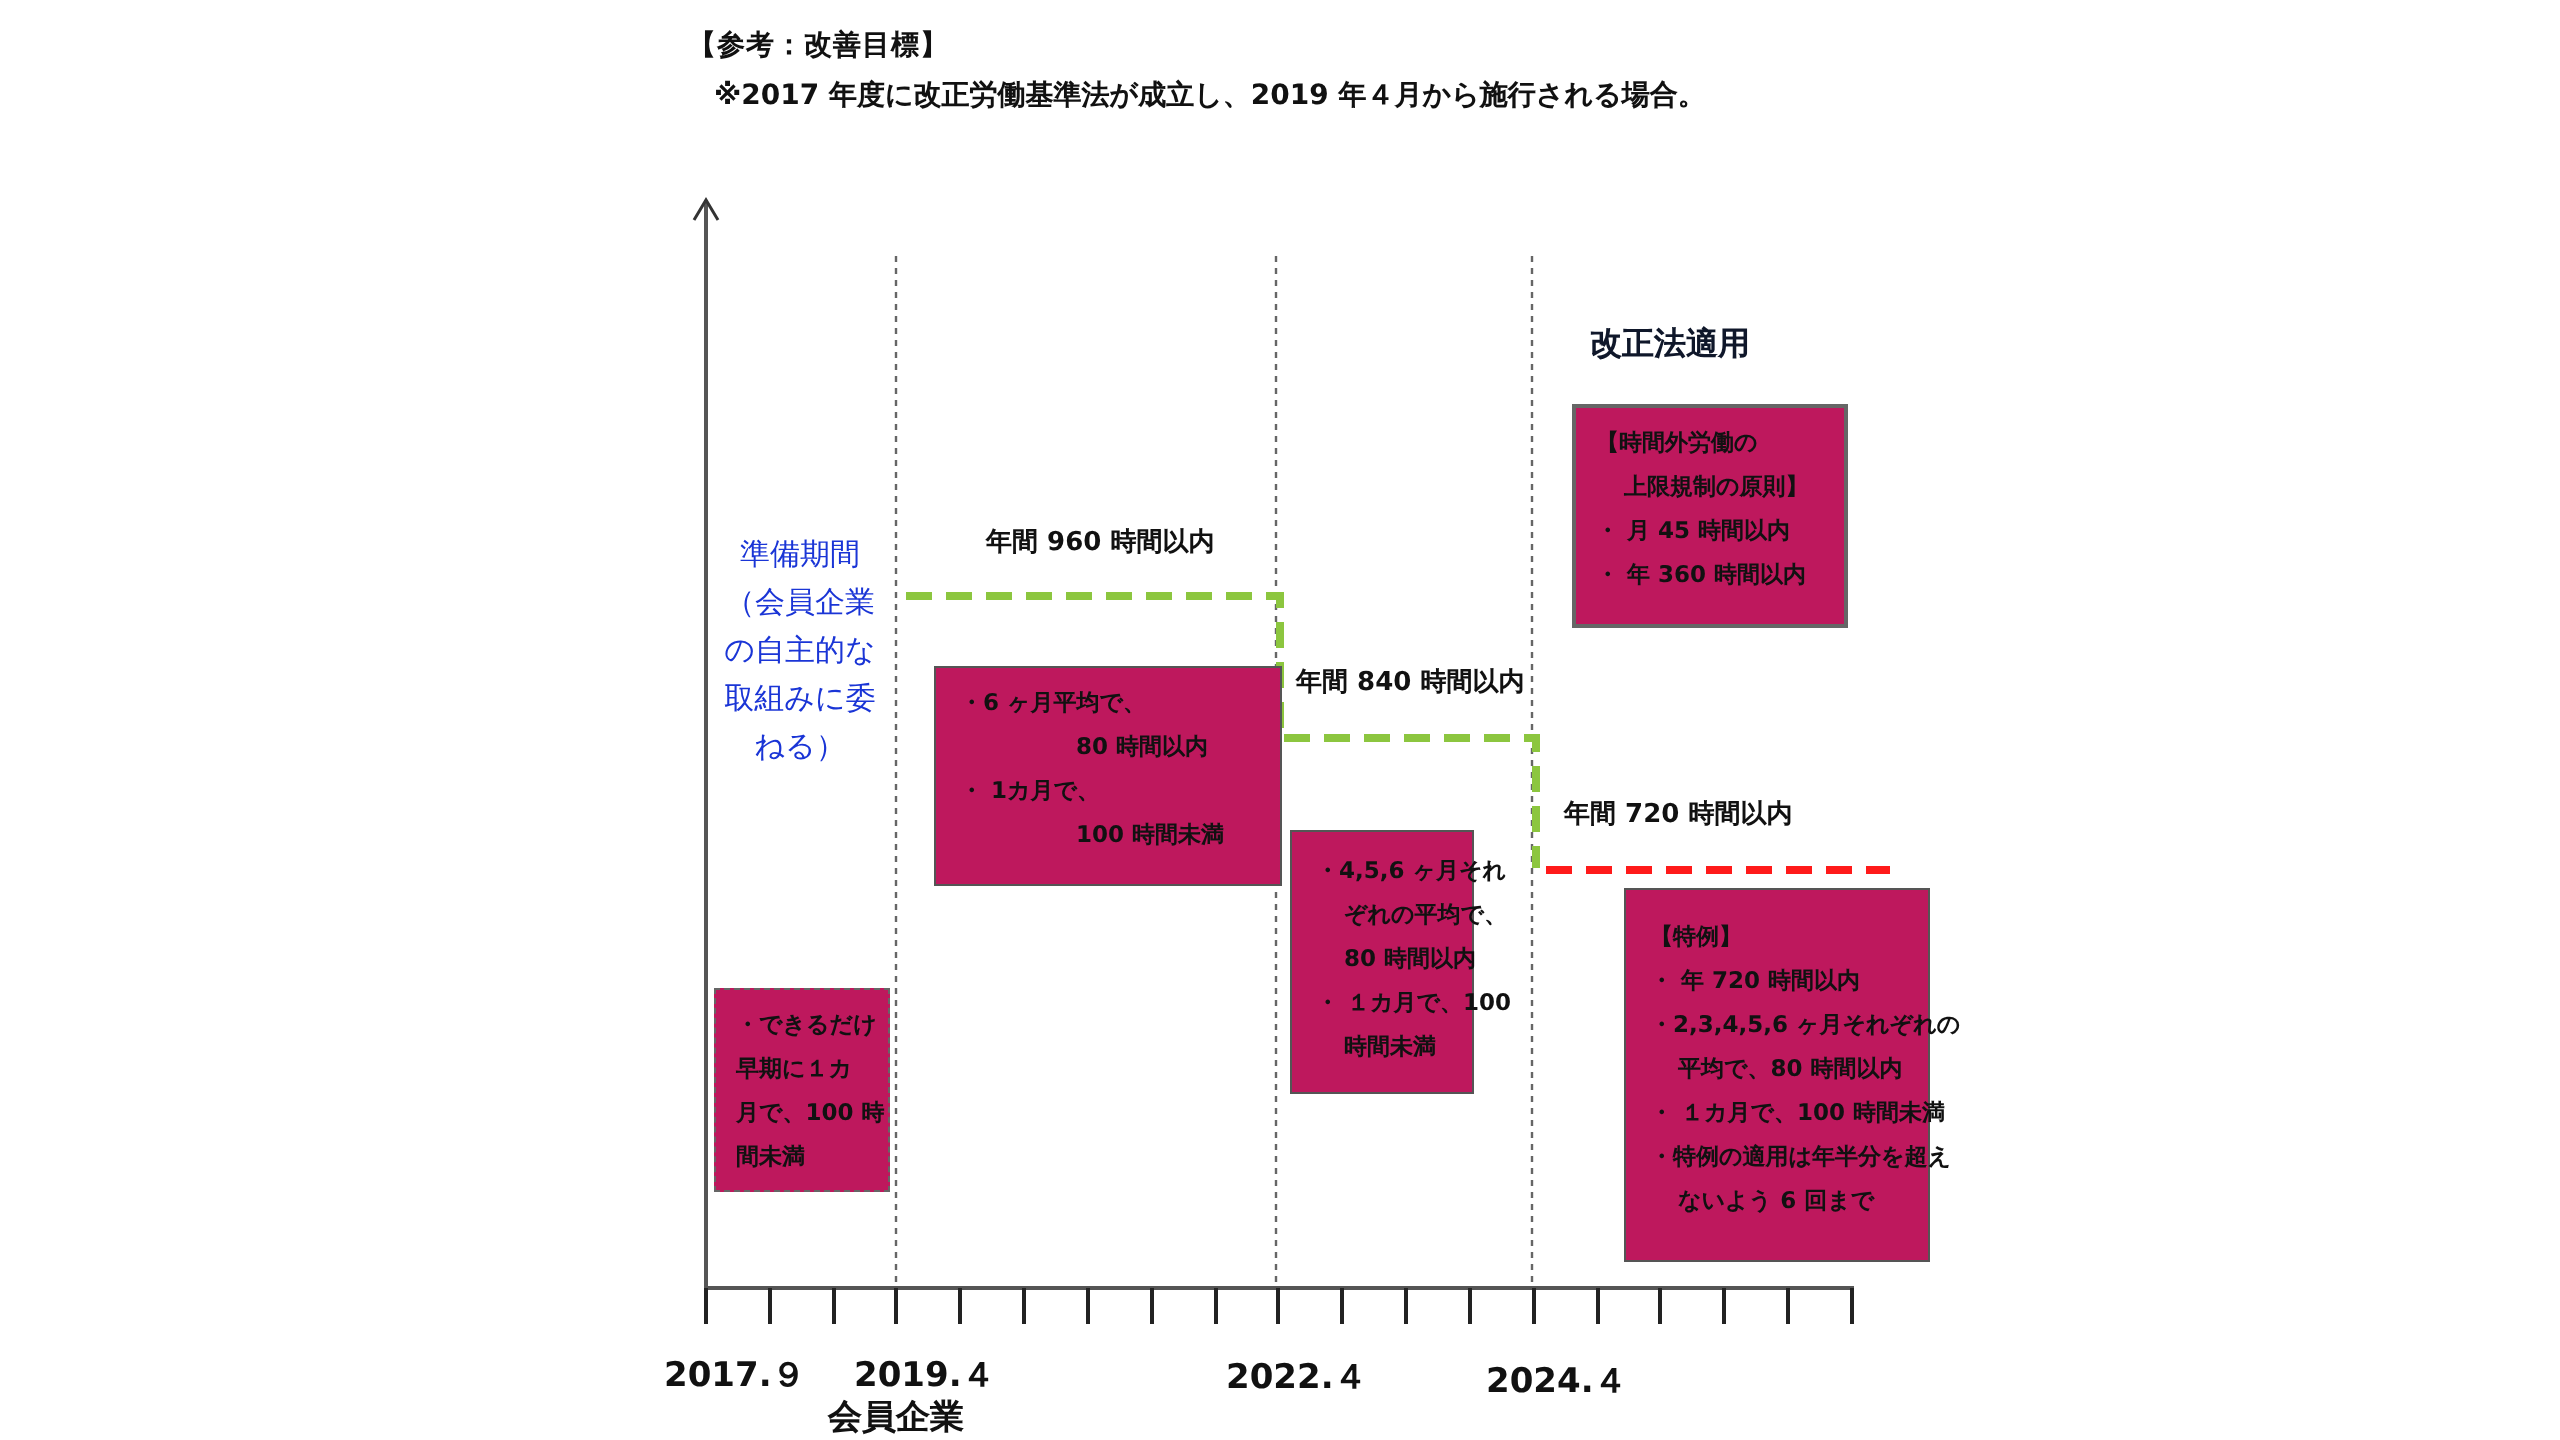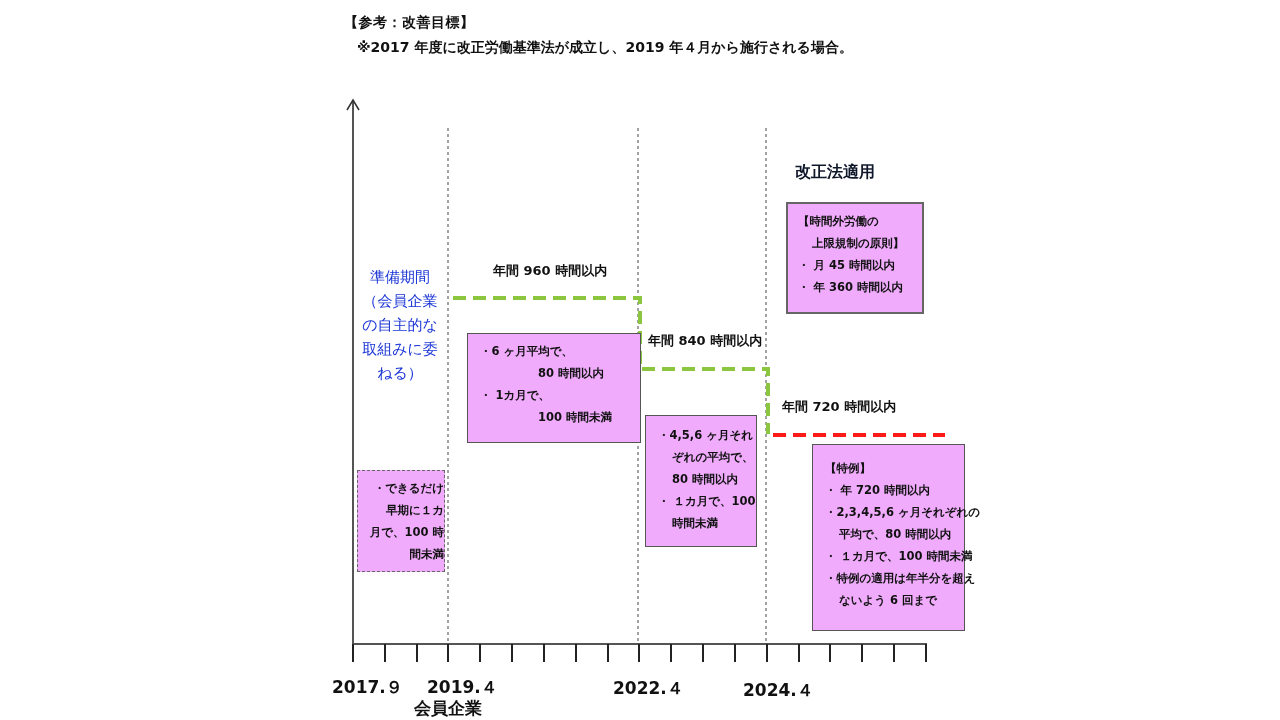--- a/index.html
+++ b/index.html
@@ -5,21 +5,21 @@
   html, body { margin:0; padding:0; }
   body { width:1280px; height:720px; background:#ffffff; position:relative; overflow:hidden;
          font-family:"DejaVu Sans", "Liberation Sans", sans-serif; color:#111; }
   .abs { position:absolute; }
   .hdr1 { left:344px; top:14px; font-size:14px; font-weight:bold; letter-spacing:0.5px; }
   .hdr2 { left:357px; top:39px; font-size:14px; font-weight:bold; }
   svg.canvas { position:absolute; left:0; top:0; }
   .lbl { font-size:13px; font-weight:bold; white-space:nowrap; }
   .blue { color:#1a35d6; font-size:15px; font-weight:normal; line-height:24px; text-align:center; }
   .red { color:#0f172a; font-size:16px; font-weight:bold; }
-  .box { position:absolute; border:1.5px solid #555; background:#f0abfc; font-size:11.5px; font-weight:bold; line-height:22px; box-sizing:border-box; }
+  .box { position:absolute; border:1.5px solid #555; background:#be185d; font-size:11.5px; font-weight:bold; line-height:22px; box-sizing:border-box; }
   .box.dashed { border:1.5px dashed #666; }
   .box.thick { border:2.5px solid #666; }
   .ln { display:block; white-space:nowrap; }
   .ind { padding-left:58px; }
   .ind3 { padding-left:14px; }
   .tick { font-size:17px; font-weight:bold; white-space:nowrap; }
 </style>
 </head>
 <body>
 
@@ -72,35 +72,35 @@
   <span class="ln">取組みに委</span>
   <span class="ln">ねる）</span>
 </div>
 
 <div class="abs red" style="left:795px; top:162px;">改正法適用</div>
 
 <div class="abs lbl" style="left:493px; top:262px;">年間 960 時間以内</div>
 <div class="abs lbl" style="left:648px; top:332px;">年間 840 時間以内</div>
 <div class="abs lbl" style="left:782px; top:398px;">年間 720 時間以内</div>
 
-<div class="box dashed" style="left:357px; top:470px; width:88px; height:102px; padding:6px 0 0 10px; line-height:22px;text-align:right;">
+<div class="box dashed" style="left:357px; top:494px; width:88px; height:102px; padding:6px 0 0 10px; line-height:22px;">
   <span class="ln">・できるだけ</span>
   <span class="ln">早期に１カ</span>
   <span class="ln">月で、100 時</span>
   <span class="ln">間未満</span>
 </div>
 
 <div class="box" style="left:467px; top:333px; width:174px; height:110px; padding:6px 0 0 12px;">
   <span class="ln">・6 ヶ月平均で、</span>
   <span class="ln ind">80 時間以内</span>
   <span class="ln">・ 1カ月で、</span>
   <span class="ln ind">100 時間未満</span>
 </div>
 
-<div class="box" style="left:645px; top:415px; width:112px; height:132px; padding:8px 0 0 12px;">
+<div class="box" style="left:645px; top:415px; width:92px; height:132px; padding:8px 0 0 12px;">
   <span class="ln">・4,5,6 ヶ月それ</span>
   <span class="ln ind3">ぞれの平均で、</span>
   <span class="ln ind3">80 時間以内</span>
   <span class="ln">・ １カ月で、100</span>
   <span class="ln ind3">時間未満</span>
 </div>
 
 <div class="box thick" style="left:786px; top:202px; width:138px; height:112px; padding:6px 0 0 10px;">
   <span class="ln">【時間外労働の</span>
   <span class="ln" style="padding-left:14px;">上限規制の原則】</span>

